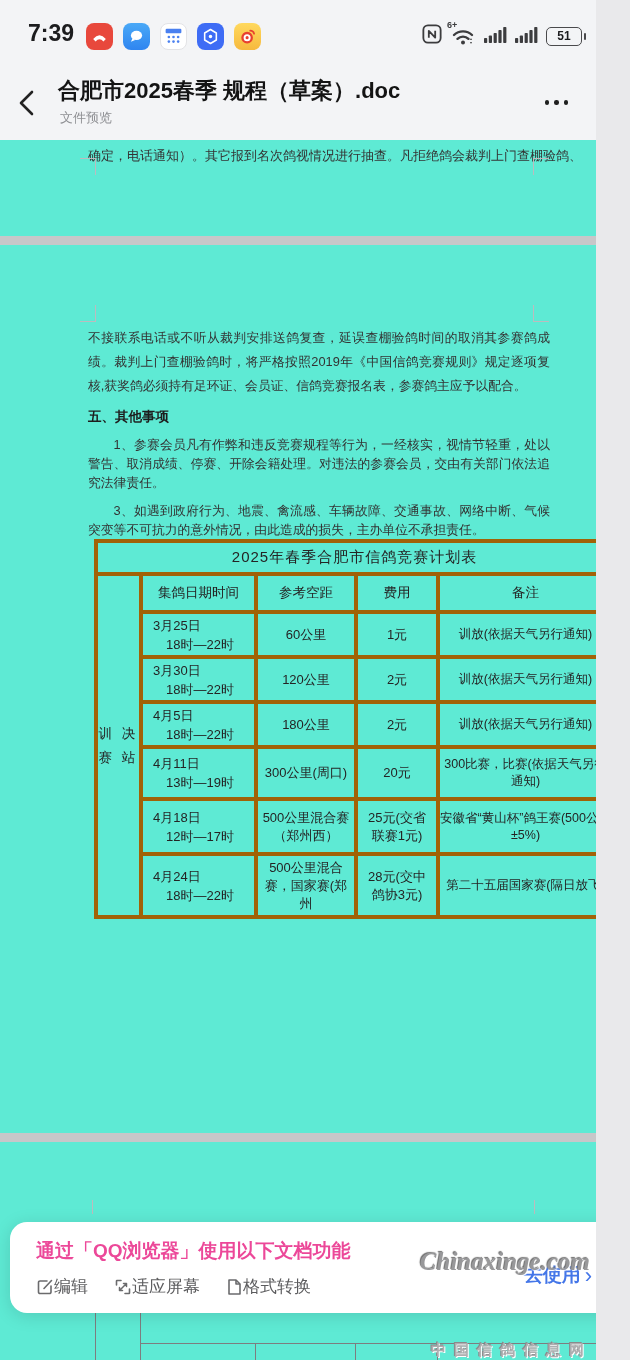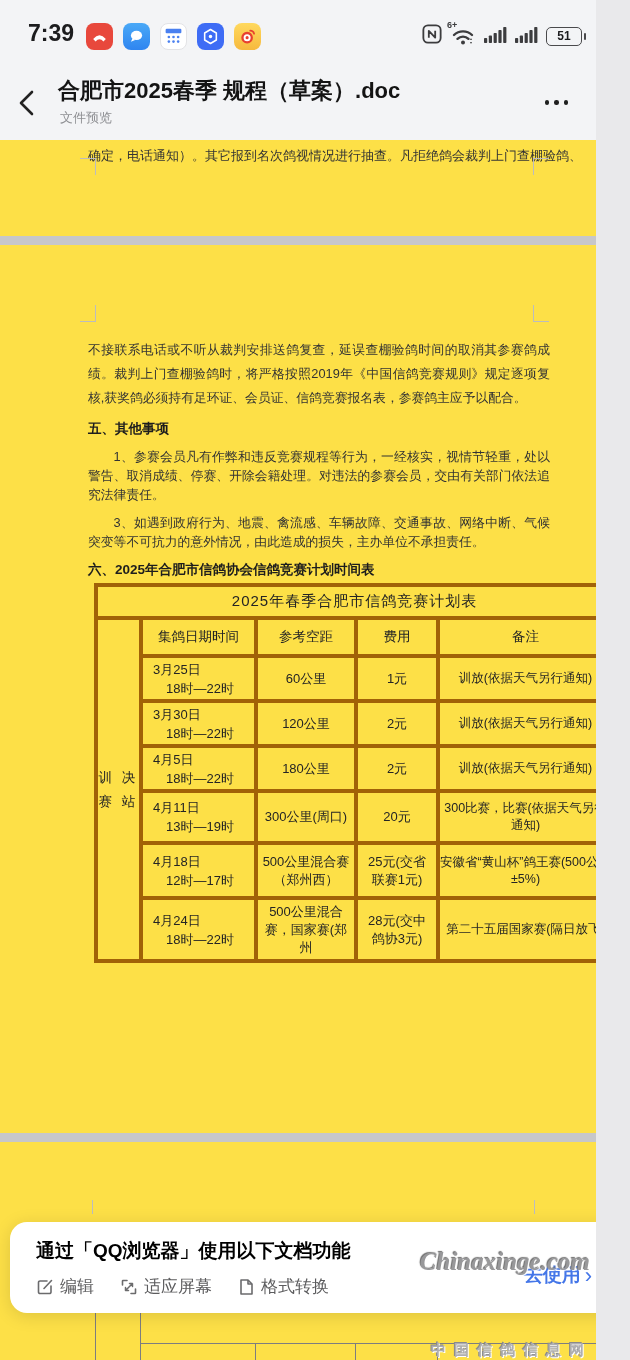--- a/index.html
+++ b/index.html
@@ -19,52 +19,52 @@
   .batt{position:relative;width:36px;height:19px;border:1.5px solid #4a4a4c;border-radius:5px;
         display:flex;align-items:center;justify-content:center;box-sizing:border-box;background:#f3f4f6;}
   .batt-num{font-size:12px;font-weight:700;color:#1c1c1e;font-style:normal;}
   .batt-nub{position:absolute;right:-5px;top:5px;width:2.5px;height:7px;background:#4a4a4c;border-radius:1px;}
   .back-btn{position:absolute;top:86px;left:16px;width:30px;height:34px;display:flex;align-items:center;}
   .doc-title{position:absolute;top:76px;left:58px;font-size:22px;font-weight:700;color:#141414;white-space:nowrap;}
   .doc-subtitle{position:absolute;top:109px;left:60px;font-size:13px;color:#8f9094;}
   .menu-dots{position:absolute;top:100px;right:28px;display:flex;gap:5px;cursor:pointer;}
   .menu-dots i{width:4.5px;height:4.5px;border-radius:50%;background:#1f1f1f;}
   
-  .doc{position:absolute;top:140px;left:0;width:100%;height:1220px;background:#fde047;}
+  .doc{position:absolute;top:140px;left:0;width:100%;height:1220px;background:#5eead4;}
   .tail-line{position:absolute;top:7px;left:88px;font-size:13px;color:#333;white-space:nowrap;letter-spacing:0;}
   .mark{position:absolute;width:15px;height:16px;}
   .m-tr{border-top:1px solid #bcbcbe;border-right:1px solid #bcbcbe;}
   .m-tl{border-top:1px solid #bcbcbe;border-left:1px solid #bcbcbe;}
   .m-br{border-bottom:1px solid #bcbcbe;border-right:1px solid #bcbcbe;}
   .m-bl{border-bottom:1px solid #bcbcbe;border-left:1px solid #bcbcbe;}
   .pagegap{position:absolute;left:0;width:100%;height:9px;background:#c7c7c9;}
-  .doc-body{position:absolute;top:186px;left:88px;width:464px;margin-top:12px;}
+  .doc-body{position:absolute;top:186px;left:88px;width:464px;}
   .p{font-size:12.8px;line-height:24px;text-align:justify;color:#333;margin:0;width:462px;}
   .p.item{line-height:19px;margin-top:9px;text-indent:2em;}
   .h5{font-size:13.5px;font-weight:700;color:#1d1d1d;margin:10px 0 0;}
   .h6{font-size:13.5px;font-weight:700;color:#1d1d1d;margin:10px 0 4px;}
   
   .plan{border-collapse:collapse;table-layout:fixed;width:517px;margin-left:6px;font-size:13px;color:#242424;}
   .plan td{border:4px solid #a16207;text-align:center;vertical-align:middle;padding:0;}
   .t-title td{height:29px;font-size:15px;letter-spacing:1px;}
   .t-head{height:38px;}
   .t-head .th{font-size:13.5px;}
   .side{font-size:13.5px;line-height:24px;white-space:pre-line;letter-spacing:3px;}
   .r0,.r1,.r2{height:45px;} .r3{height:52px;} .r4{height:55px;} .r5{height:63px;}
   .plan .c1{text-align:left;padding-left:10px;white-space:pre-wrap;line-height:19px;}
   .plan .c2,.plan .c3{line-height:18px;padding:0 4px;}
   .plan .c4{font-size:12.5px;line-height:17px;padding:0 0;}
   
   .frag{position:absolute;background:#7d7d7f;}
   
   .sheet{position:absolute;left:10px;top:1222px;width:612px;height:91px;background:#fff;border-radius:17px;
          box-shadow:0 3px 18px rgba(0,0,0,.13);z-index:5;}
-  .sheet-title{position:absolute;top:16px;left:26px;font-size:19px;font-weight:700;color:#000000;}
+  .sheet-title{position:absolute;top:16px;left:26px;font-size:19px;font-weight:700;color:#ec4899;}
   .sheet-actions{position:absolute;top:53px;left:26px;display:flex;gap:26px;}
-  .act{display:flex;align-items:center;gap:6px;font-size:17px;color:#5c5c5e;cursor:pointer;}
+  .act{display:flex;align-items:center;font-size:17px;color:#5c5c5e;cursor:pointer;}
   .cta{position:absolute;top:40px;right:30px;display:flex;align-items:center;gap:4px;cursor:pointer;}
   .cta-label{font-size:19px;font-weight:600;color:#4476e8;}
   .cta-arrow{font-size:22px;color:#4476e8;line-height:19px;}
   
   .wm1{position:absolute;top:1248px;right:6px;z-index:6;font-family:"Liberation Serif",serif;font-style:italic;
        font-weight:700;font-size:25px;color:#98989a;text-shadow:1px 1px 1px #fff,-1px -1px 1px #6f6f6f;}
   .wm2{position:absolute;top:1341px;right:4px;z-index:6;font-size:15px;font-weight:700;letter-spacing:8px;
        color:#aeaeb0;text-shadow:1px 1px 0 #fff,-1px -1px 0 #8a8a8c;}
 </style>
 </head>
@@ -184,21 +184,20 @@
     <span class="mark m-br" style="left:80px;top:165px;"></span>
     <span class="mark m-bl" style="left:533px;top:165px;"></span>
 
     <div class="doc-body">
       <div class="p">不接联系电话或不听从裁判安排送鸽复查，延误查棚验鸽时间的取消其参赛鸽成绩。裁判上门查棚验鸽时，将严格按照2019年《中国信鸽竞赛规则》规定逐项复核,获奖鸽必须持有足环证、会员证、信鸽竞赛报名表，参赛鸽主应予以配合。</div>
       <div class="h5">五、其他事项</div>
       <div>
           <div class="p item">1、参赛会员凡有作弊和违反竞赛规程等行为，一经核实，视情节轻重，处以警告、取消成绩、停赛、开除会籍处理。对违法的参赛会员，交由有关部门依法追究法律责任。</div>
           <div class="p item">3、如遇到政府行为、地震、禽流感、车辆故障、交通事故、网络中断、气候突变等不可抗力的意外情况，由此造成的损失，主办单位不承担责任。</div>
         </div>
-      <div class="h6">六、2025年合肥市信鸽协会信鸽竞赛计划时间表</div>
 
       <table class="plan">
         <colgroup>
             <col style="width:45px">
             <col style="width:115px">
             <col style="width:100px">
             <col style="width:82px">
             <col style="width:175px">
           </colgroup>
         <tbody>

